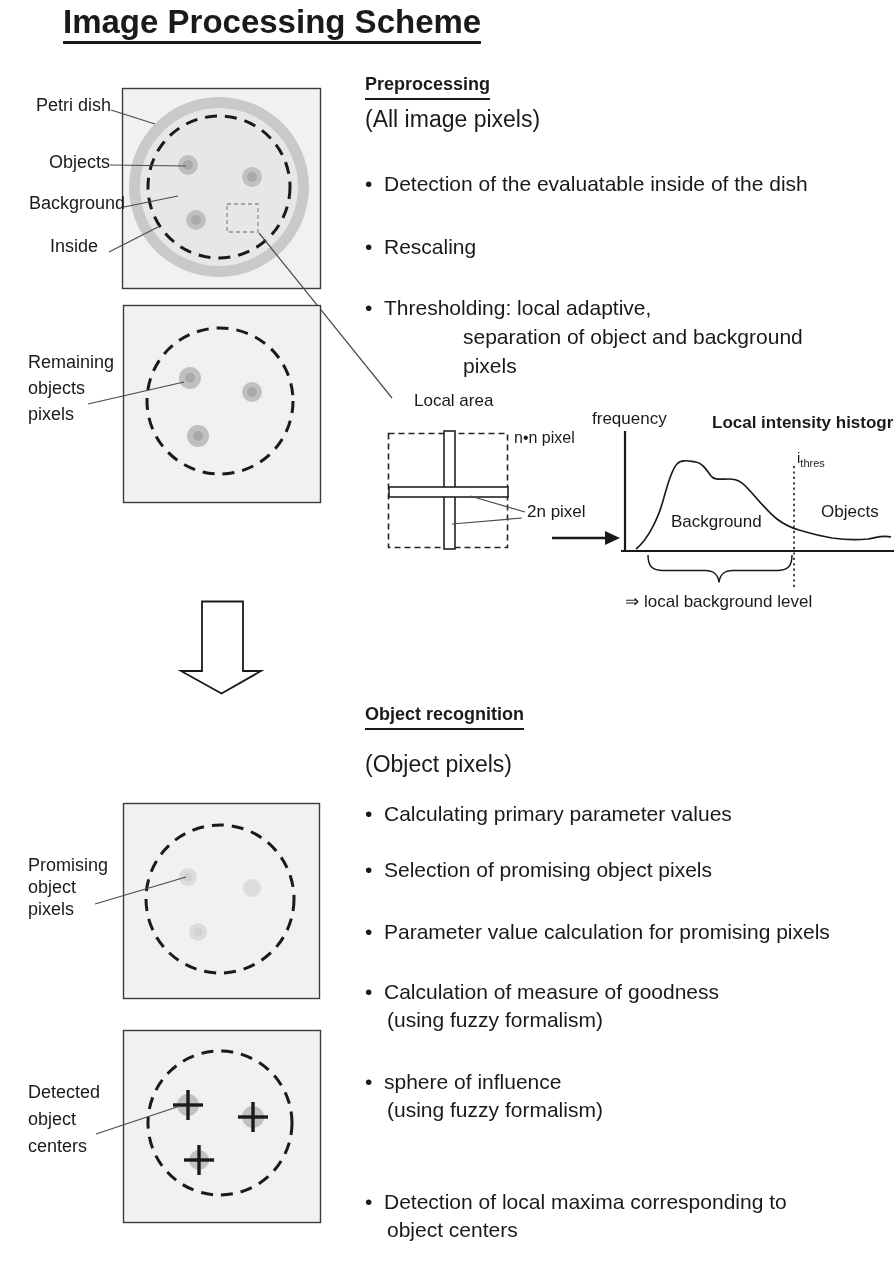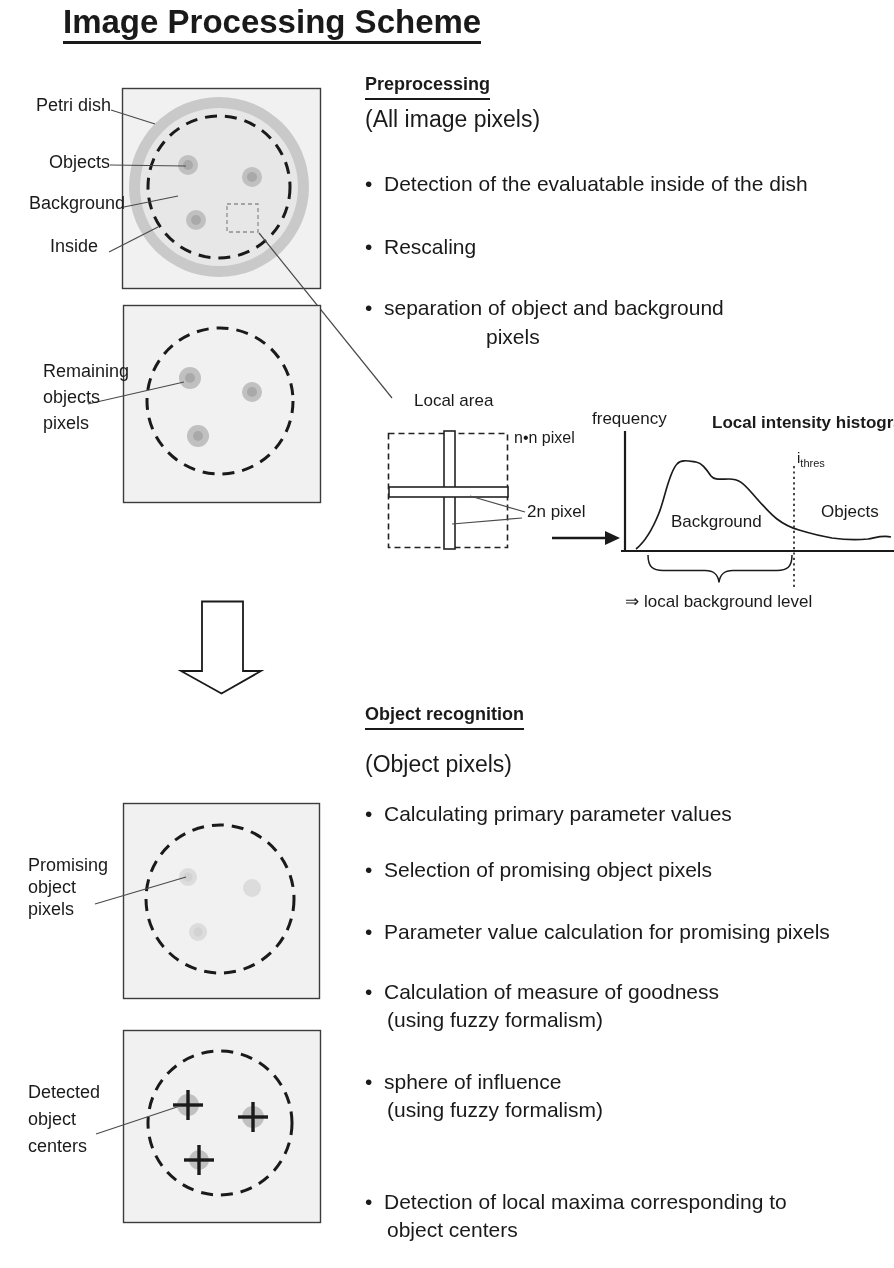--- a/index.html
+++ b/index.html
@@ -20,21 +20,21 @@
   #art{position:absolute;left:0;top:0;}
   .t{position:absolute;white-space:nowrap;color:var(--ink);}
   .title{font-size:33px;font-weight:bold;line-height:36px;border-bottom:3.5px solid var(--ink);padding-bottom:1px;}
   .h1{font-size:18px;font-weight:bold;line-height:28px;border-bottom:2.5px solid var(--ink);}
   .hsub{font-size:23px;line-height:27px;}
   .brow{position:absolute;display:flex;gap:8px;font-size:21px;line-height:28px;}
   .brow .bdot{flex:0 0 auto;width:11px;}
   .brow .line{white-space:nowrap;}
   .brow .line + .line{margin-left:3px;}
   .brow.indent-lines{line-height:29px;}
-  .brow.indent-lines .line + .line{margin-left:102px;}
+  .brow.indent-lines .line + .line{margin-left:79px;}
   .figlabel{position:absolute;font-size:18px;line-height:26px;white-space:nowrap;}
   .small{font-size:17px;line-height:20px;}
   .tiny{font-size:16px;line-height:19px;}
   .bold{font-weight:bold;}
   
   .panel{fill:var(--panel-fill);stroke:#3c3c3c;stroke-width:1.4;}
   .ring{fill:var(--dish-ring);}
   .inside{fill:var(--dish-inside);}
   .dashc{fill:none;stroke:var(--ink);stroke-width:3;stroke-dasharray:12 8;}
   .dot{fill:var(--dot);}
@@ -133,21 +133,21 @@
     <path d="M202,601.5 H243 V671 H261 L221.5,693.5 L181,671 H202 Z" fill="#ffffff" stroke="#1a1a1a" stroke-width="1.8"></path>
   </svg>
 
   <div class="t title" style="left:63px;top:4px;">Image Processing Scheme</div>
 
   <div class="figlabel" style="left:36px;top:92px;">Petri dish</div>
   <div class="figlabel" style="left:49px;top:149px;">Objects</div>
   <div class="figlabel" style="left:29px;top:190px;">Background</div>
   <div class="figlabel" style="left:50px;top:233px;">Inside</div>
 
-  <div class="figlabel" style="left:28px;top:358px;line-height:26px;margin-left:15px;">
+  <div class="figlabel" style="left:28px;top:349px;line-height:26px;">
     <div>Remaining</div>
     <div>objects</div>
     <div>pixels</div>
   </div>
 
   <div class="figlabel" style="left:28px;top:854px;line-height:22px;">
     <div>Promising</div>
     <div>object</div>
     <div>pixels</div>
   </div>
@@ -171,20 +171,21 @@
   <div class="brow" style="left:365px;top:233px;">
     <span class="bdot">•</span>
     <div class="blines">
       <div class="line">Rescaling</div>
     </div>
   </div>
 
   <div class="brow indent-lines" style="left:365px;top:293px;">
     <span class="bdot">•</span>
     <div class="blines">
+      <div class="line">Thresholding: local adaptive,</div>
       <div class="line">separation of object and background</div>
       <div class="line">pixels</div>
     </div>
   </div>
 
   <div class="t small" style="left:402px;top:391px;margin-left:12px;">Local area</div>
   <div class="t tiny" style="left:514px;top:428px;">n•n pixel</div>
   <div class="t small" style="left:527px;top:502px;">2n pixel</div>
 
   <div class="t small" style="left:592px;top:409px;">frequency</div>

